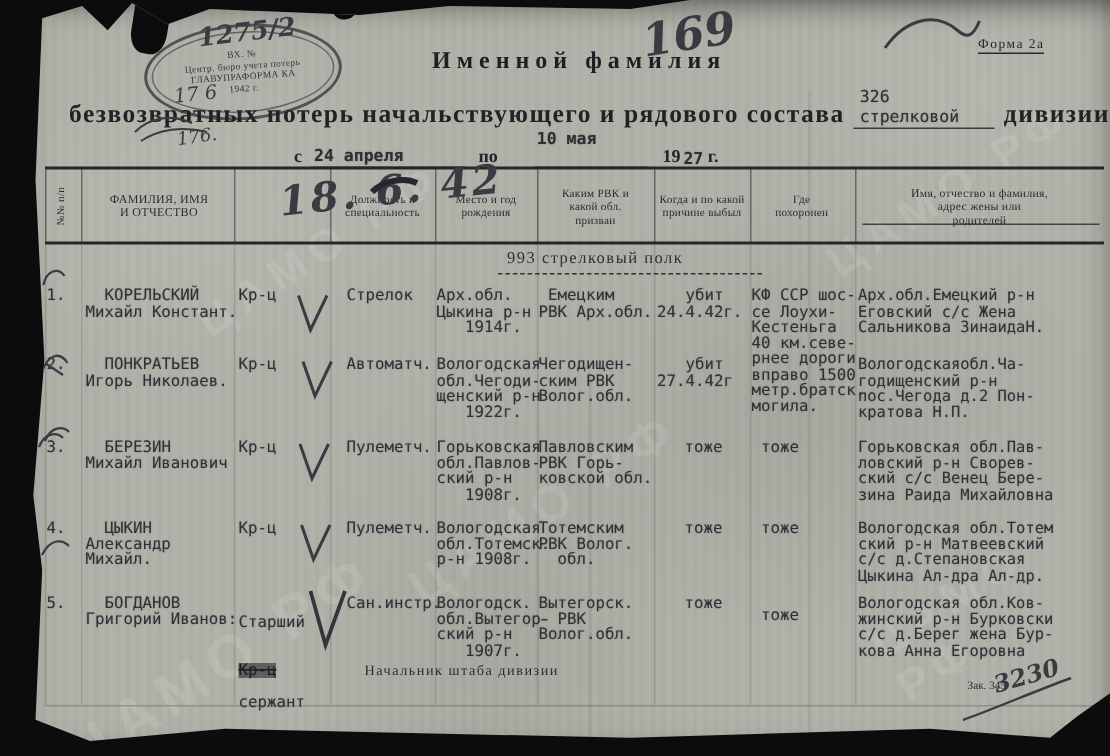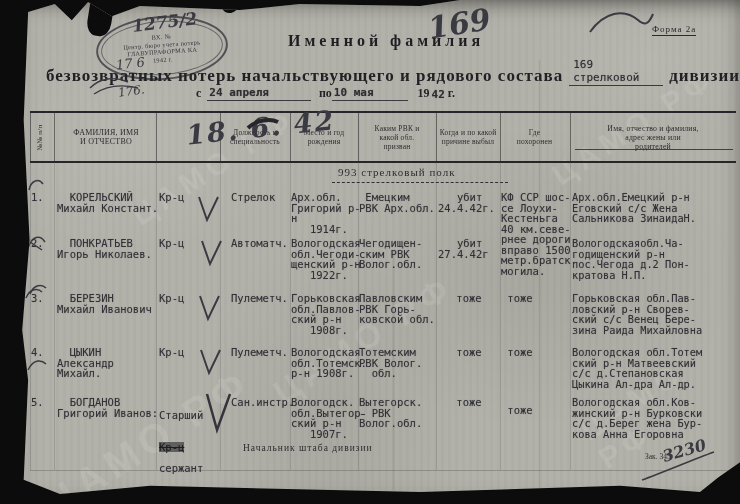--- a/index.html
+++ b/index.html
@@ -87,36 +87,36 @@
 
     <span class="abs hand" style="left:428px;top:6px;font-size:30px;font-weight:bold;transform:rotate(-9deg);">169</span>
     <svg class="abs" style="left:586px;top:8px;" width="70" height="30">
       <path d="M4,24 C18,4 38,0 52,12 C58,17 62,18 67,6" fill="none" stroke="#3a3a42" stroke-width="2"></path>
     </svg>
 
     <span class="abs title" style="left:288px;top:32px;">Именной фамилия</span>
 
     <div class="abs" style="left:46px;top:58px;display:flex;align-items:flex-end;gap:6px;">
       <span class="subtitle">безвозвратных потерь начальствующего и рядового состава</span>
-      <span class="typed u" style="font-size:11px;padding:0 14px 1px 4px;">169 стрелковой</span>
+      <span class="typed u" style="font-size:11px;padding:0 14px 1px 4px;">326 стрелковой</span>
       <span class="subtitle">дивизии</span>
     </div>
 
     <svg class="abs" style="left:88px;top:74px;" width="60" height="22">
       <path d="M2,14 C12,4 26,2 40,8 M6,20 C18,12 34,10 50,14" fill="none" stroke="#3a3a42" stroke-width="1.4"></path>
     </svg>
     <span class="abs hand" style="left:118px;top:84px;font-size:12px;transform:rotate(-8deg);">176.</span>
 
     <div class="abs dateline" style="left:196px;top:86px;">
       <span>с</span>
       <span class="typed u" style="font-size:11px;margin-left:6px;padding:0 42px 1px 2px;">24 апреля</span>
       <span style="margin-left:8px;">по</span>
-      <span class="typed u" style="font-size:11px;margin-left:0;padding:0 34px 1px 2px;">10 мая</span>
+      <span class="typed u" style="font-size:11px;margin-left:24px;padding:0 34px 12px 2px;">10 мая</span>
       <span style="margin-left:10px;">19</span>
-      <span class="typed" style="font-size:11px;margin-left:2px;">42</span>
+      <span class="typed" style="font-size:11px;margin-left:2px;">27</span>
       <span style="margin-left:3px;">г.</span>
     </div>
 
     <div class="rule" style="left:30px;top:111px;width:706px;height:2px;"></div>
     <div class="rule" style="left:30px;top:161px;width:706px;height:1.6px;"></div>
     <div class="rule" style="left:575px;top:149px;width:158px;height:1.4px;opacity:.8;"></div>
     <div class="rule" style="left:30px;top:470px;width:706px;height:1px;opacity:.25;"></div>
 
     <div class="vline" style="left:30px;top:111px;height:51px;"></div>
     <div class="vline" style="left:54px;top:111px;height:51px;"></div>
@@ -166,21 +166,21 @@
     <span class="abs section-typed" style="left:338px;top:166px;">993 стрелковый полк</span>
     <div class="abs dashes" style="left:332px;top:182px;width:176px;"></div>
 
     <div class="row" style="top:192px;">
       <span class="cell c-num">1.</span>
       <span class="cell c-name">  КОРЕЛЬСКИЙ
 Михайл Констант.</span>
       <span class="cell c-rank">Кр-ц</span>
       <span class="cell c-duty">Стрелок</span>
       <span class="cell c-birth">Арх.обл.
-Григорий р-н
+Цыкина р-н
    1914г.</span>
       <span class="cell c-rvk"> Емецким
 РВК Арх.обл.</span>
       <span class="cell c-fate">   убит
 24.4.42г.</span>
       <span class="cell c-burial">КФ ССР шос-
 се Лоухи-
 Кестеньга
 40 км.севе-
 рнее дороги

